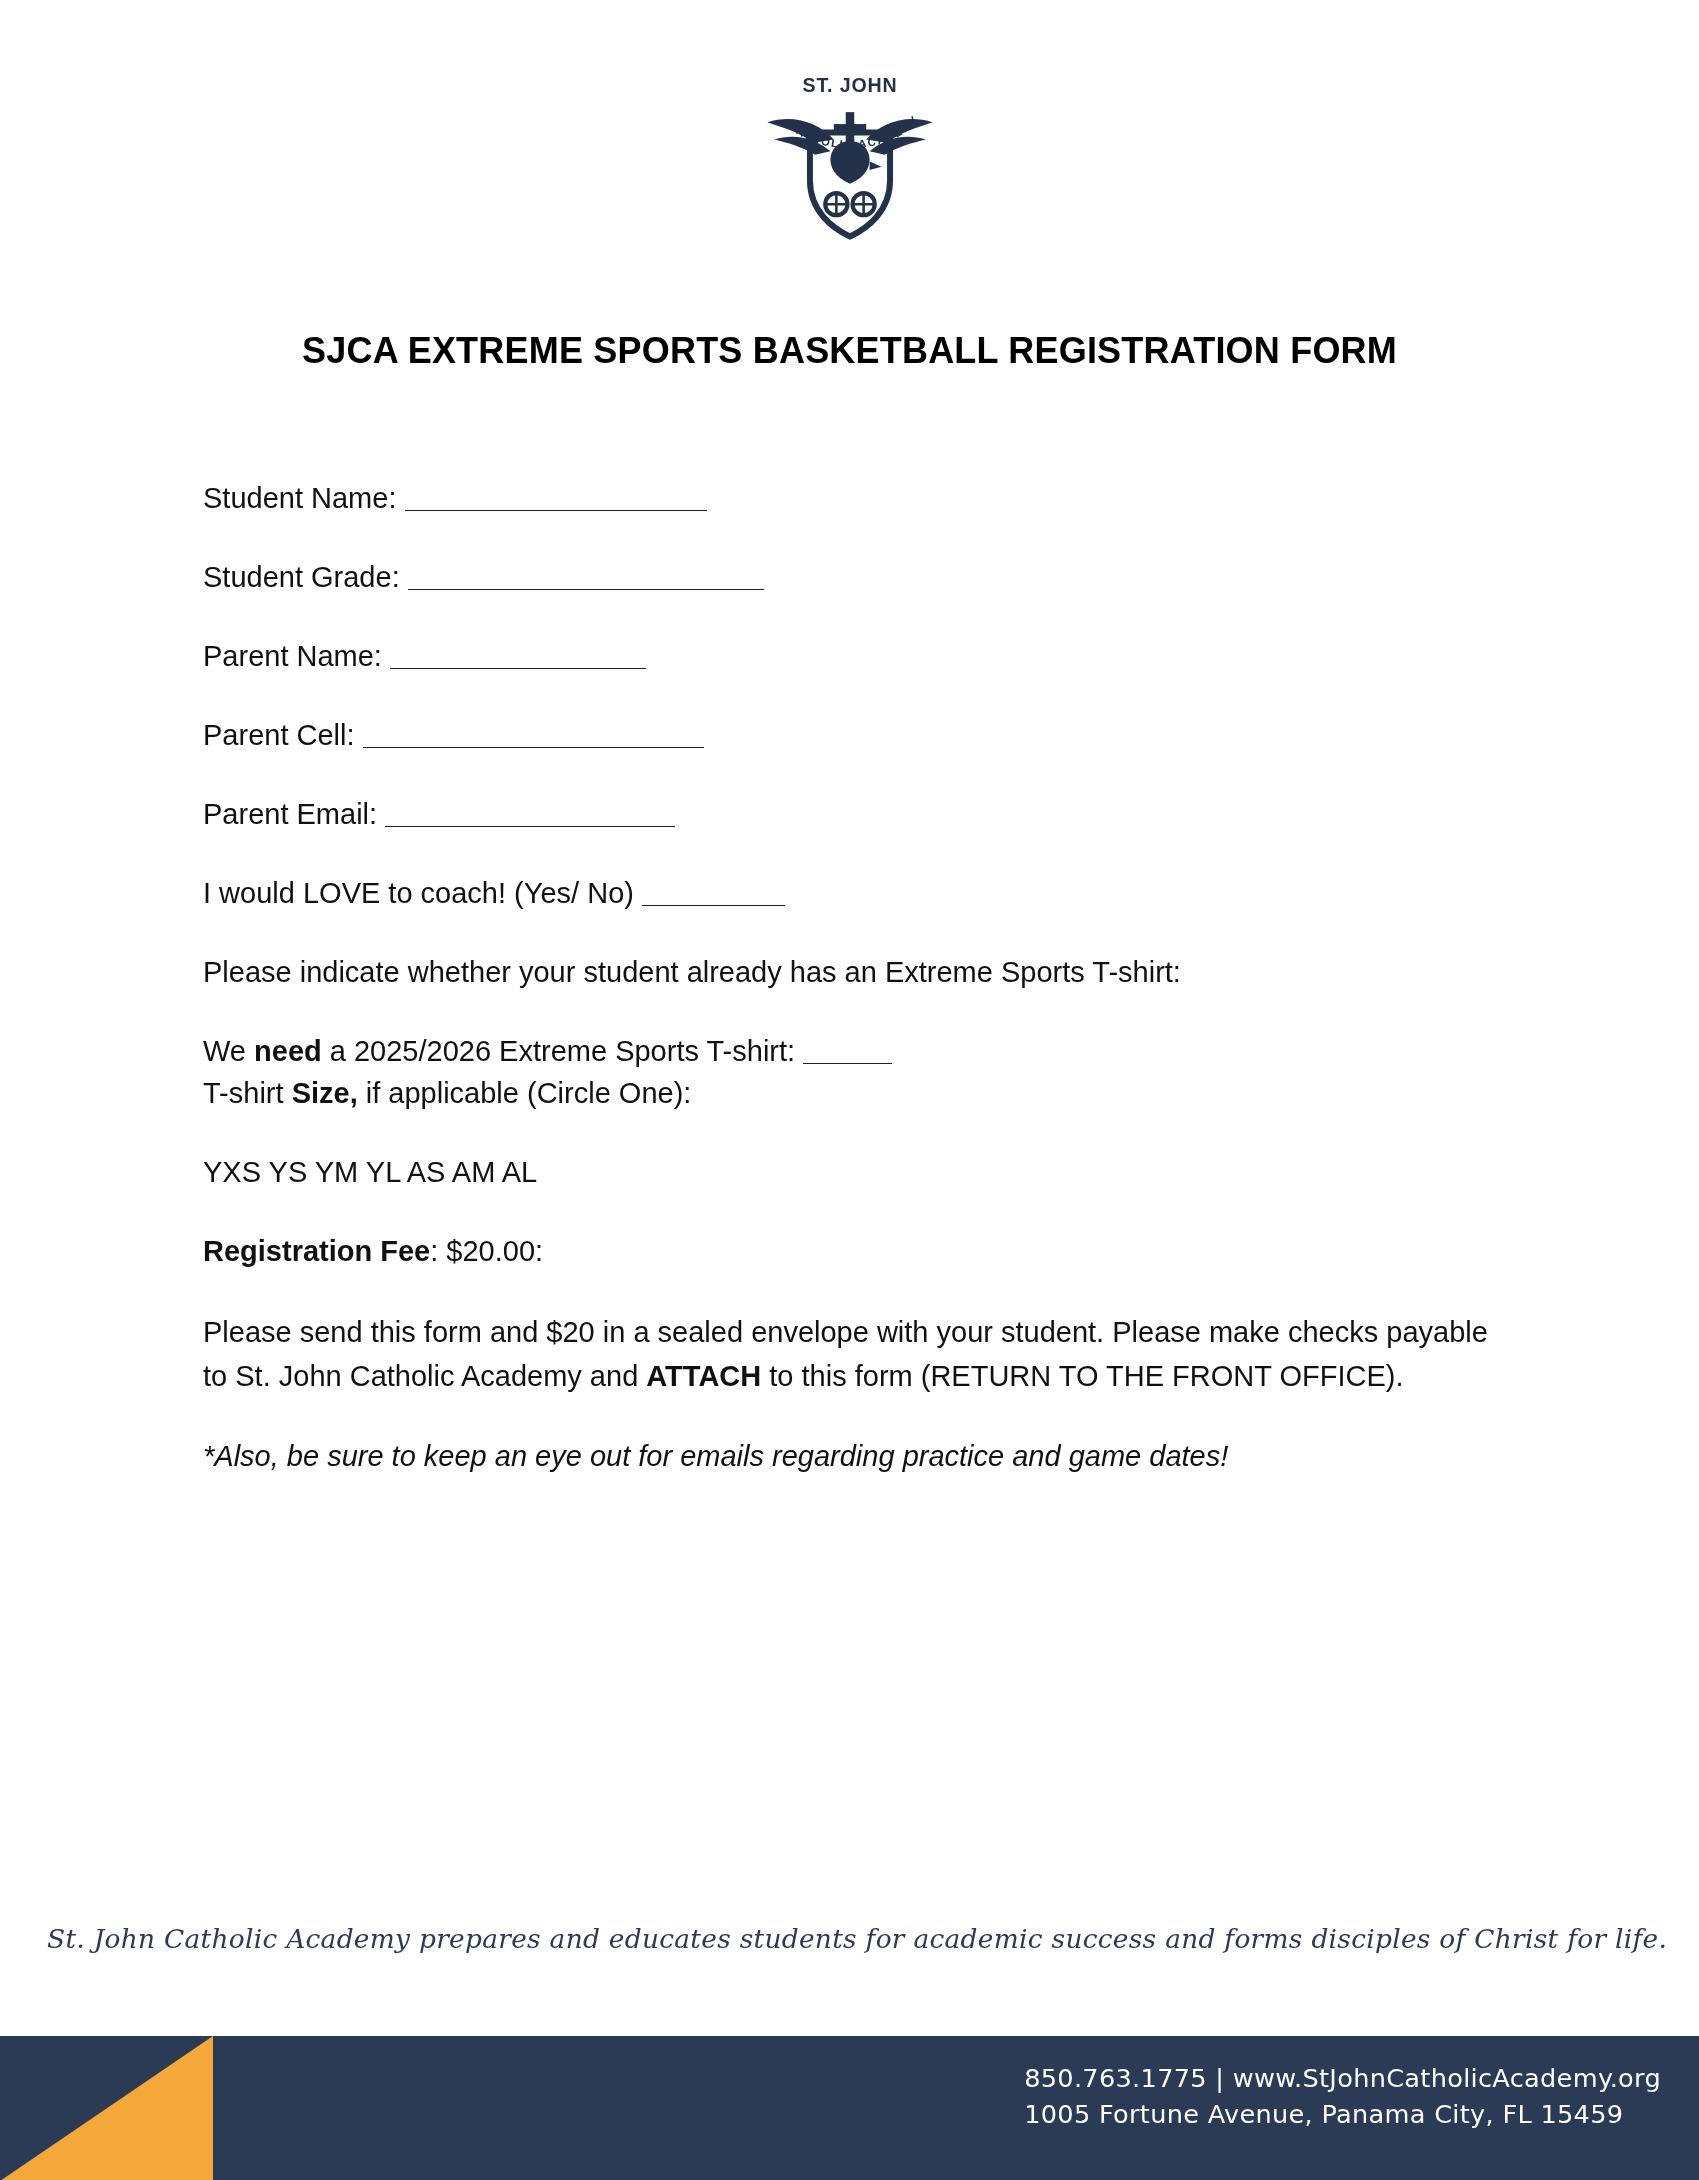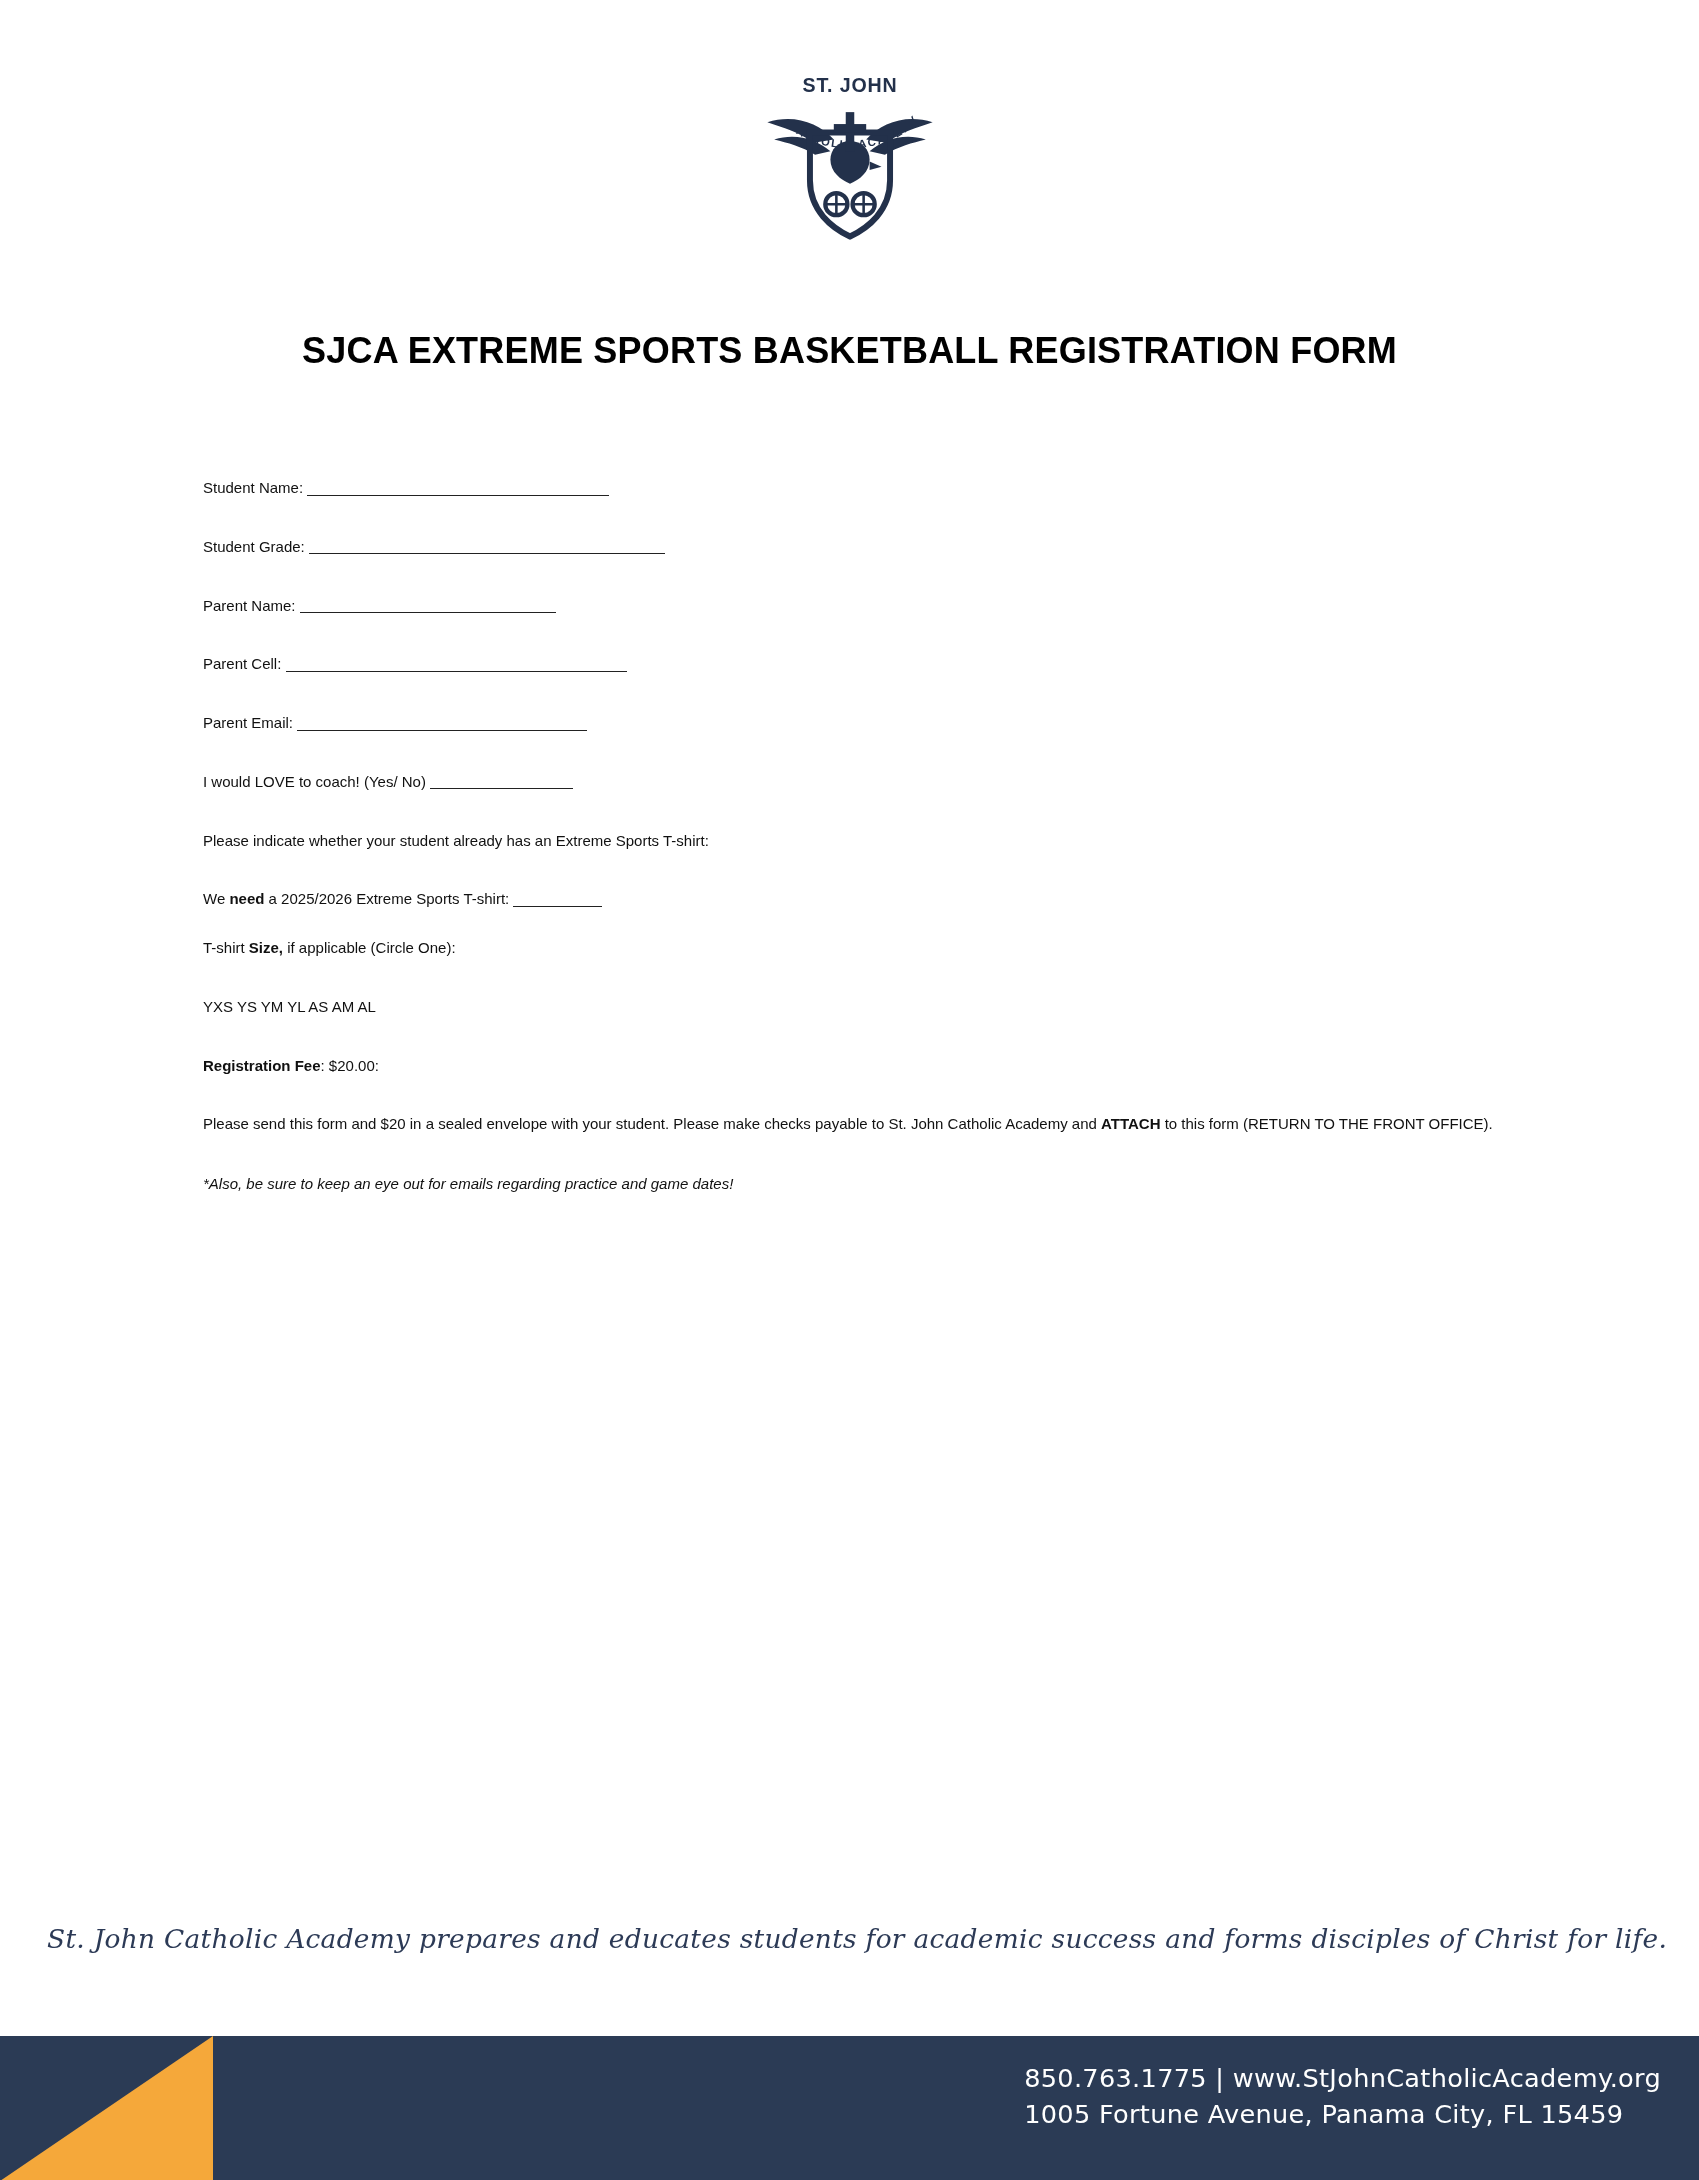--- a/index.html
+++ b/index.html
@@ -45,29 +45,29 @@
     letter-spacing: 0.2px;
     color: #000000;
   }
 
   
   .body-block {
     position: absolute;
     top: 477px;
     left: 203px;
     width: 1295px;
-    font-size: 15px;
+    font-size: 29px;
     line-height: 1.45;
     color: #111111;
   }
   .para {
     margin: 0 0 37px 0;
   }
   .para.tight {
-    margin-bottom: 27px;
+    margin-bottom: 0;
   }
   .para.wrap {
     line-height: 1.52;
   }
   .blank {
     display: inline-block;
     border-bottom: 1.3px solid #222;
     vertical-align: -2.6px;
     height: 17px;
   }

